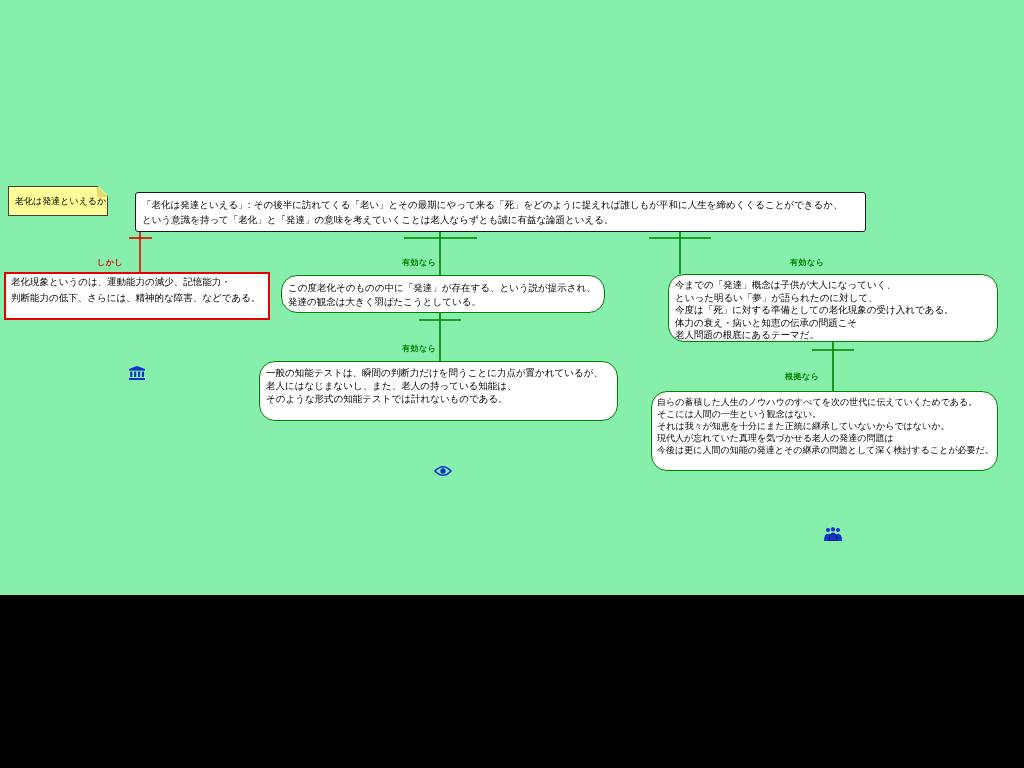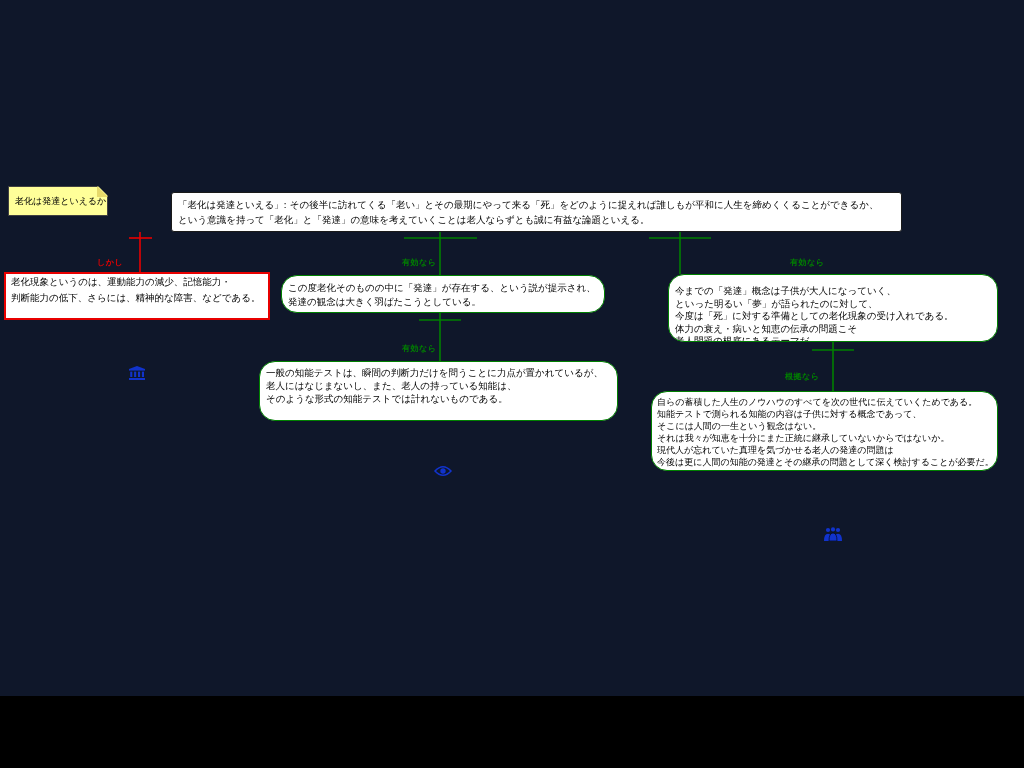--- a/index.html
+++ b/index.html
@@ -1,36 +1,36 @@
 <!DOCTYPE html>
 <html><head>
 <meta charset="utf-8">
 <style>
   * { box-sizing: border-box; margin: 0; padding: 0; }
   html, body { background: #000; }
   body { font-family: "DejaVu Sans", sans-serif; }
-  .stage { position: relative; width: 1024px; height: 696px; background: #0f172a; overflow: hidden; }
+  .stage { position: relative; width: 1024px; height: 595px; background: #86efac; overflow: hidden; }
 
   .wires { position: absolute; left: 0; top: 0; }
 
   .box { position: absolute; background: #ffffff; color: #000000; overflow: hidden; }
   .box .ln { white-space: nowrap; }
 
   .main-box { left: 135px; top: 192px; width: 731px; height: 40px;
               border: 1px solid #1a1a1a; border-radius: 3px;
-              padding: 4px 6px; font-size: 9.5px; line-height: 15px; margin-left: 36px; }
+              padding: 4px 6px; font-size: 9.5px; line-height: 15px; }
 
   .obj-box  { left: 4px; top: 272px; width: 266px; height: 48px;
               border: 2px solid #e80000; padding: 0 5px;
               font-size: 9.5px; line-height: 16px; }
 
   .sup { border: 1.5px solid #008000; border-radius: 16px; }
   .sup1 { left: 281px; top: 275px; width: 324px; height: 38px; padding: 5px 6px; font-size: 9.5px; line-height: 13.5px; }
   .sup2 { left: 259px; top: 361px; width: 359px; height: 60px; padding: 4px 6px; font-size: 9.5px; line-height: 13px; }
-  .sup3 { left: 668px; top: 274px; width: 330px; height: 68px; padding: 10px 6px; font-size: 9.5px; line-height: 12.5px; }
+  .sup3 { left: 668px; top: 274px; width: 330px; height: 68px; padding: 4px 6px; font-size: 9.5px; line-height: 12.5px; }
   .sup4 { left: 651px; top: 391px; width: 347px; height: 80px; padding: 4px 5px; font-size: 9px;   line-height: 12px; }
 
   .rel { position: absolute; font-size: 8px; font-weight: bold; letter-spacing: 0.5px; }
   .rel-green { color: #008000; }
   .rel-red   { color: #e80000; text-align: center; }
 
   .note { position: absolute; left: 8px; top: 186px; width: 100px; height: 30px;
           background: #ffff99; border: 1px solid #404040; color: #000;
           font-size: 9px; padding: 8px 4px 0 6px; white-space: nowrap; overflow: hidden;
           clip-path: polygon(0 0, 90px 0, 100px 10px, 100px 100%, 0 100%); }
@@ -94,21 +94,20 @@
   <div class="box sup sup3">
     <div class="ln">今までの「発達」概念は子供が大人になっていく、</div>
     <div class="ln">といった明るい「夢」が語られたのに対して、</div>
     <div class="ln">今度は「死」に対する準備としての老化現象の受け入れである。</div>
     <div class="ln">体力の衰え・病いと知恵の伝承の問題こそ</div>
     <div class="ln">老人問題の根底にあるテーマだ。</div>
   </div>
 
   <div class="box sup sup4">
     <div class="ln">自らの蓄積した人生のノウハウのすべてを次の世代に伝えていくためである。</div>
-    <div class="ln">知能テストで測られる知能の内容は子供に対する概念であって、</div>
     <div class="ln">そこには人間の一生という観念はない。</div>
     <div class="ln">それは我々が知恵を十分にまた正統に継承していないからではないか。</div>
     <div class="ln">現代人が忘れていた真理を気づかせる老人の発達の問題は</div>
     <div class="ln">今後は更に人間の知能の発達とその継承の問題として深く検討することが必要だ。</div>
   </div>
 
   <div class="icon" style="left:128px; top:366px;">
     <svg width="18" height="15" viewBox="0 0 18 15">
       <polygon points="9,0 1,3 17,3" fill="#1133cc"></polygon>
       <rect x="1" y="3" width="16" height="1.6" fill="#1133cc"></rect>

